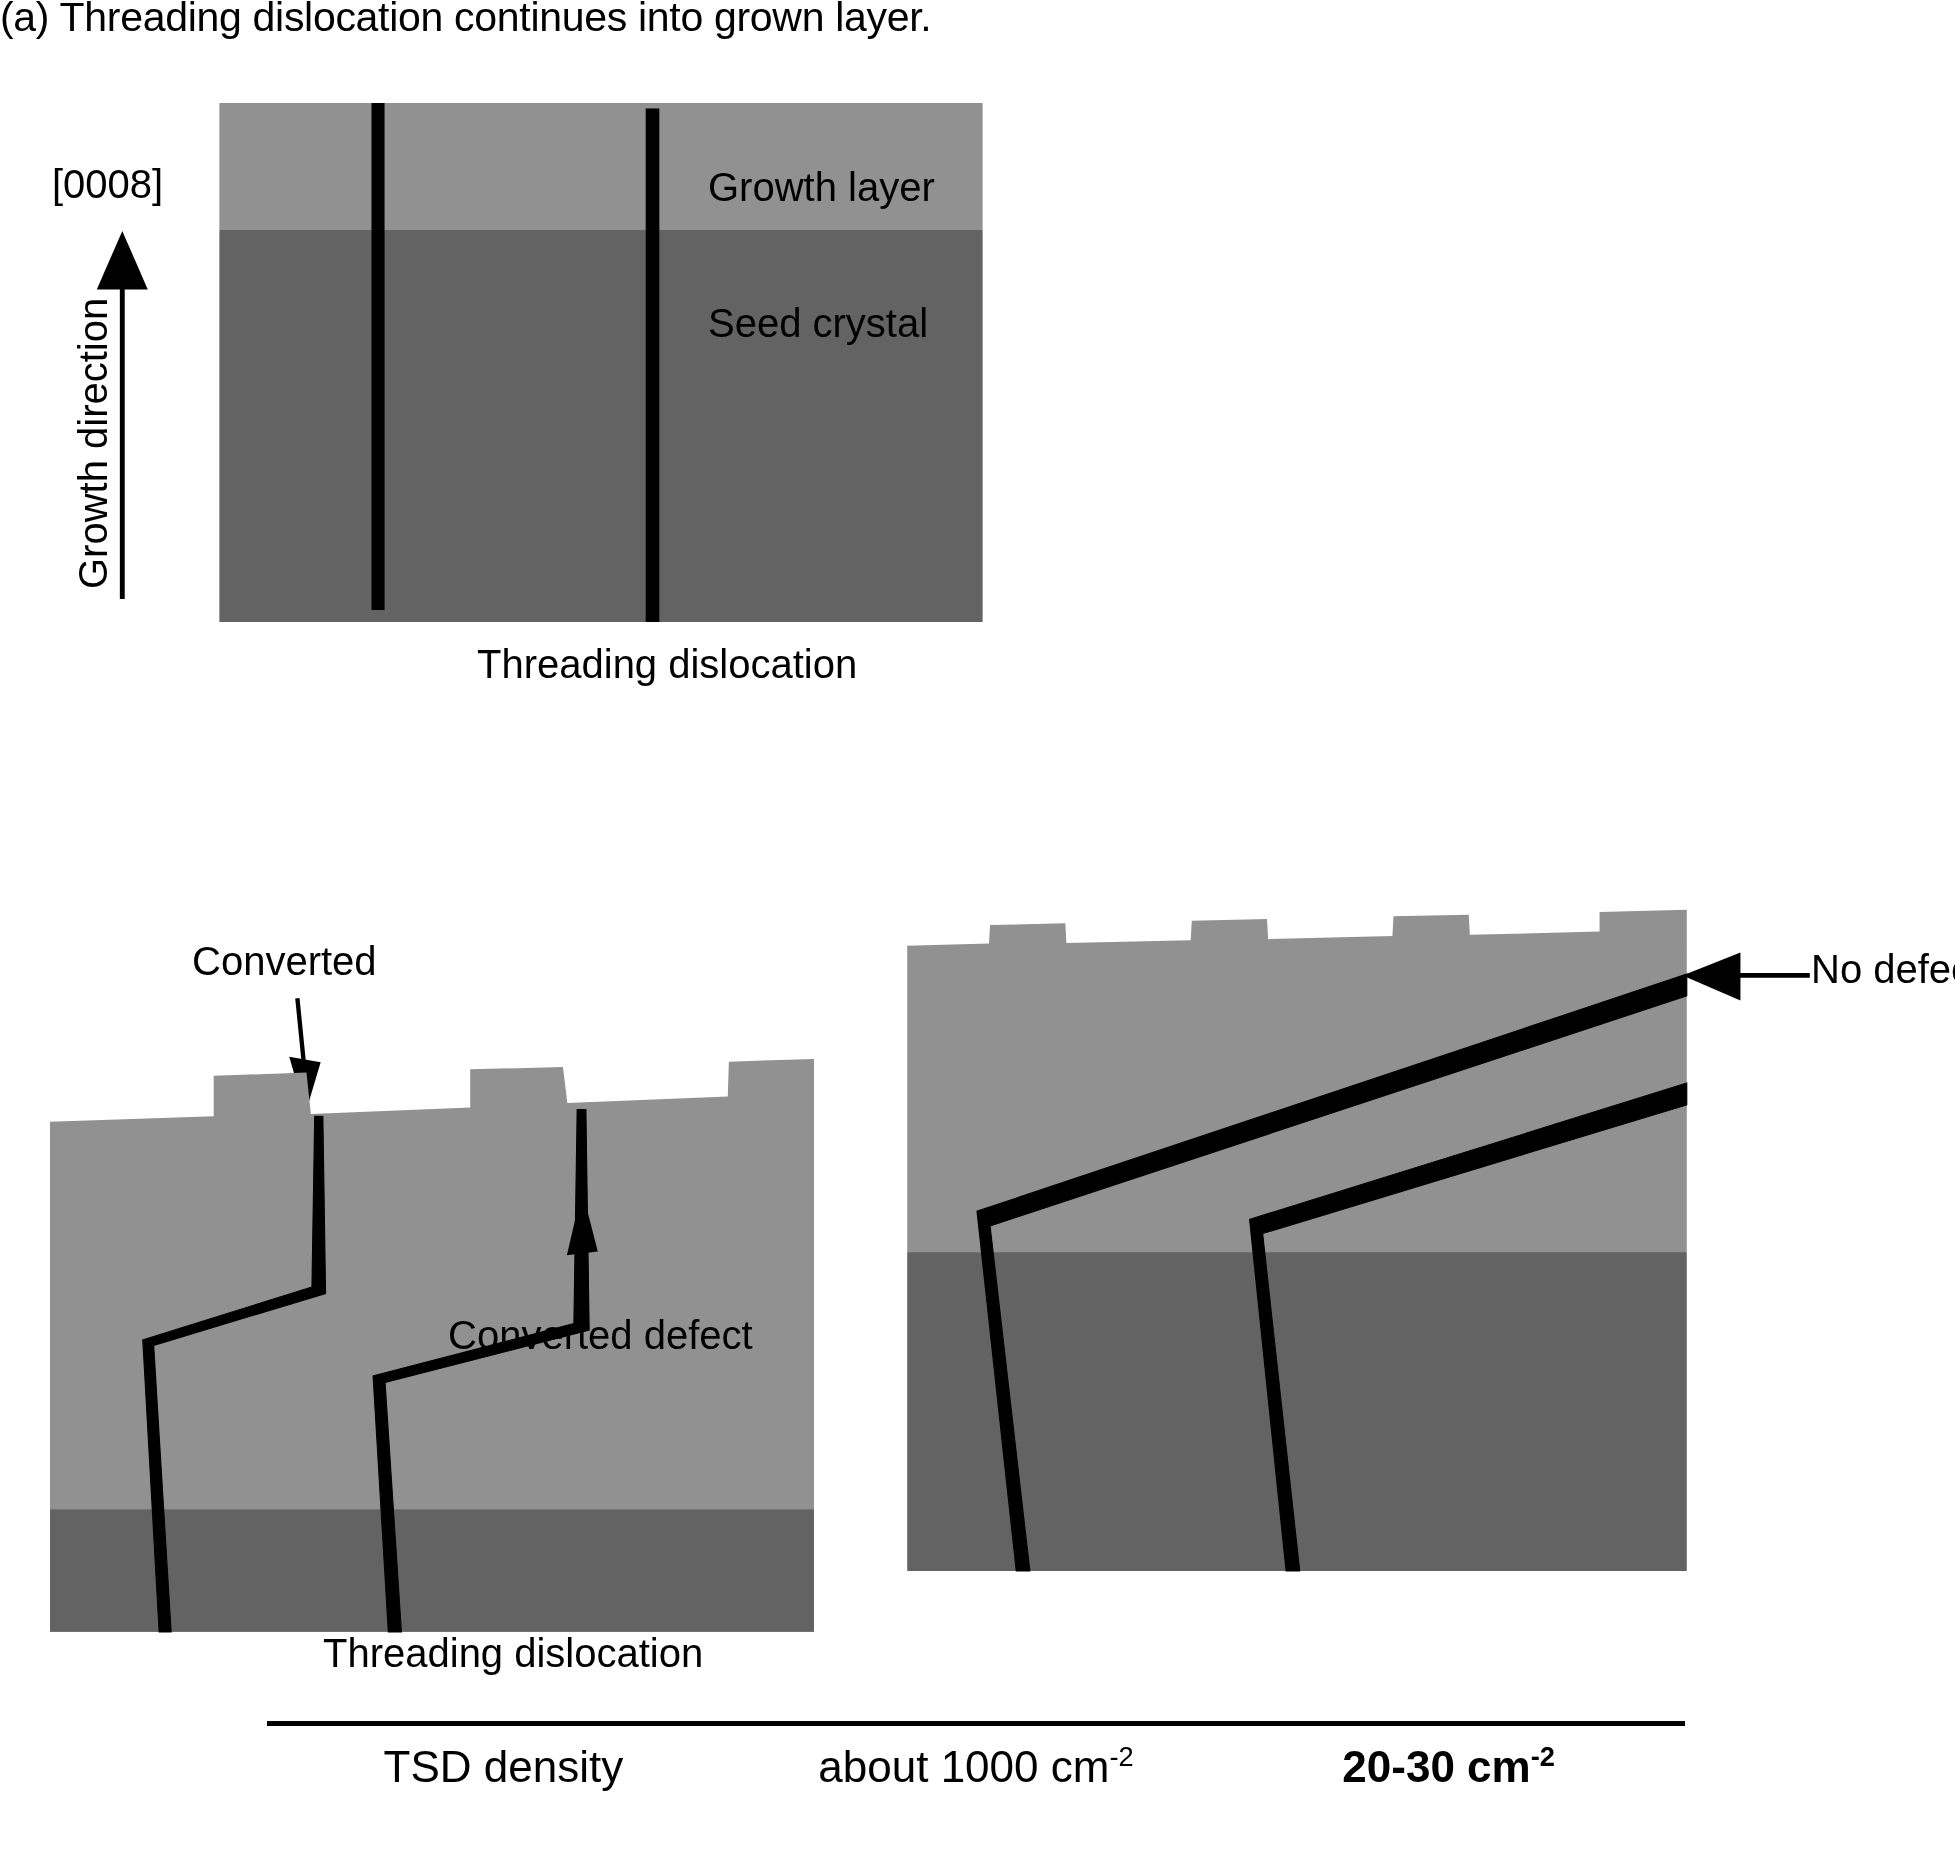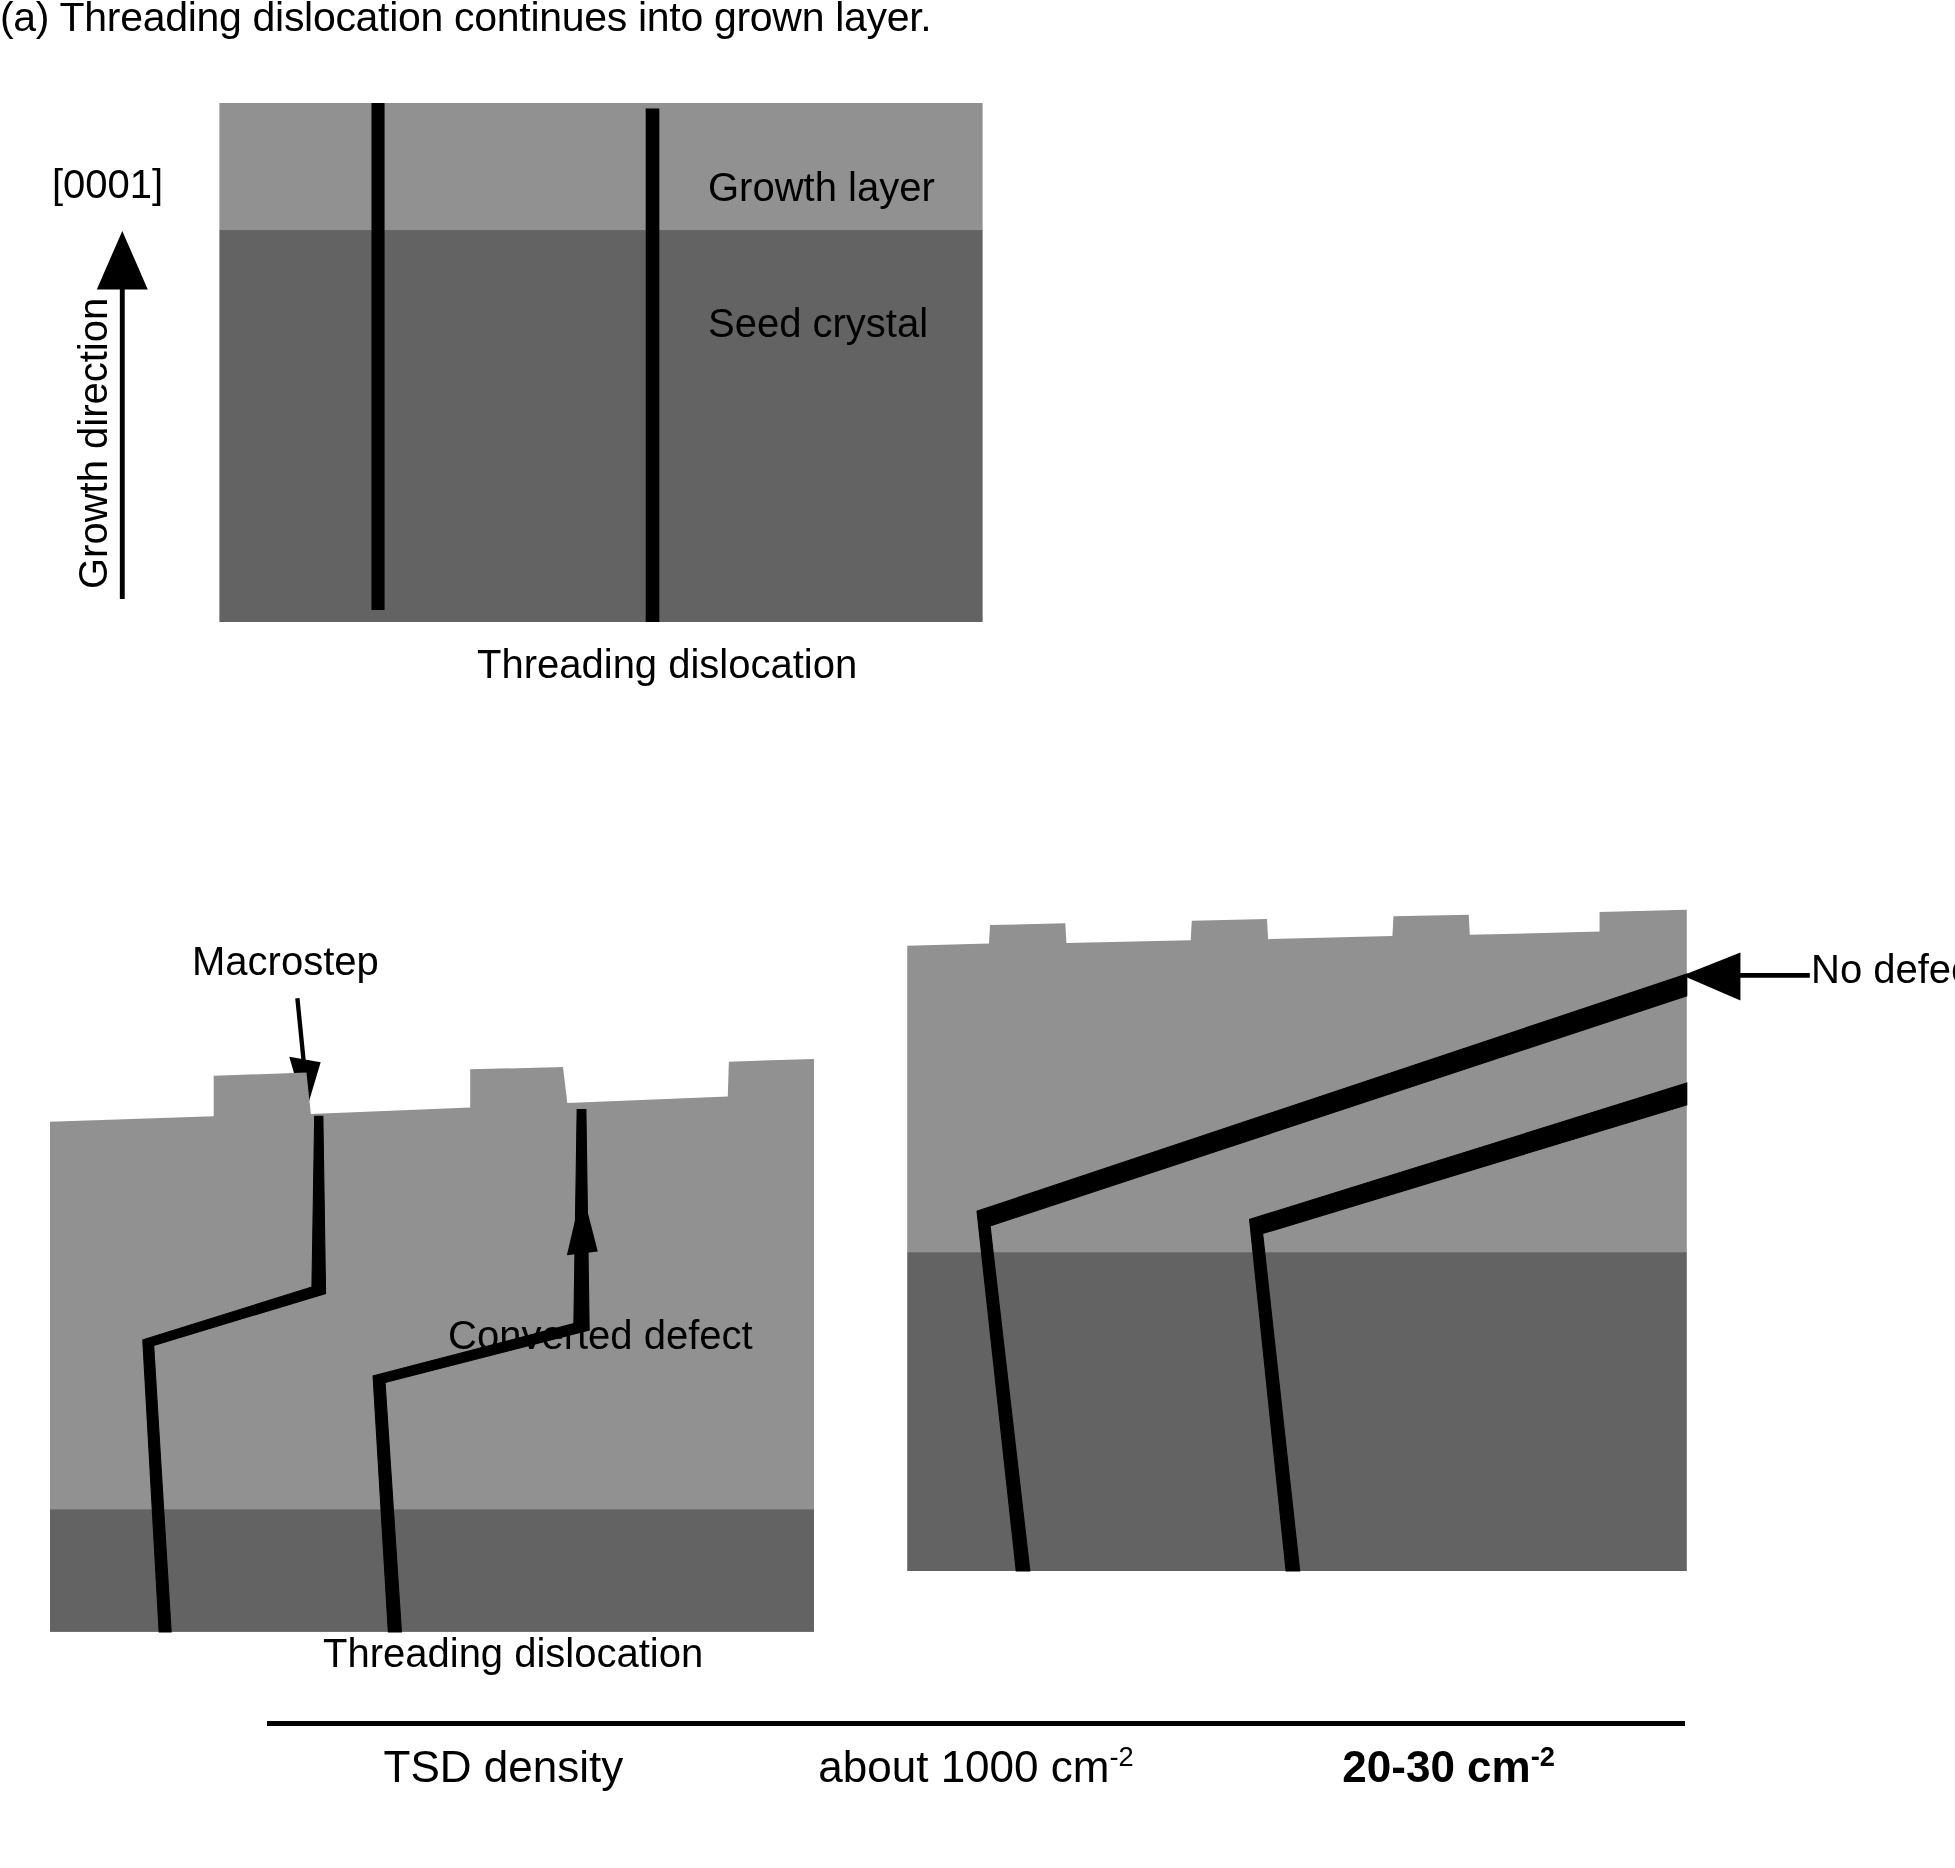--- a/index.html
+++ b/index.html
@@ -77,21 +77,21 @@
   .bold { font-weight: bold; }
   sup { font-size: 0.62em; vertical-align: super; line-height: 0; }
 </style>
 </head>
 <body>
 
 <div class="root">
 
   <div class="caption abs" style="left:0px; top:-3.3px;">(a) Threading dislocation continues into grown layer.</div>
 
-  <div class="lbl abs" style="left:52px; top:164px;">[0001]</div>
+  <div class="lbl abs" style="left:52px; top:164px;">[0008]</div>
 
   <div class="vertical-label abs" style="left:71px; top:589px;">Growth direction</div>
 
   <svg class="abs" style="left:87px; top:218px;" width="76" height="382" viewBox="0 0 140 700">
     <line x1="65" y1="700" x2="65" y2="110" stroke="#000" stroke-width="9"></line>
     <polygon points="65,22 18,130 112,130" fill="#000"></polygon>
   </svg>
 
   <svg class="abs" style="left:219px; top:103px;" width="764" height="519" viewBox="0 0 1400 952">
     <rect x="0" y="0" width="1400" height="233" fill="#919191"></rect>
@@ -100,21 +100,21 @@
     <rect x="782" y="10" width="25" height="942" fill="#000000"></rect>
   </svg>
 
   <div class="lbl abs" style="left:708px; top:167px;">Growth layer</div>
 
   <div class="lbl abs" style="left:708px; top:279px;margin-top:24px;">Seed crystal</div>
 
   <div class="lbl abs" style="left:477px; top:644px;">Threading dislocation</div>
 
 
-  <div class="lbl abs" style="left:192px; top:941px;">Macrostep</div>
+  <div class="lbl abs" style="left:192px; top:941px;">Converted</div>
 
   <svg class="abs" style="left:273px; top:998px;" width="65" height="117" viewBox="0 0 120 215">
     <line x1="45" y1="0" x2="58" y2="130" stroke="#000" stroke-width="8"></line>
     <polygon points="60,212 30,108 88,118" fill="#000"></polygon>
   </svg>
 
   <svg class="abs" style="left:50px; top:1067px;" width="764" height="565" viewBox="0 0 1400 1035">
 
     <path d="M 0,100 L 300,90 L 300,16 L 470,10 L 478,86 L 770,74
              L 770,4 L 940,0 L 948,66 L 1242,54 L 1244,-10 L 1400,-15

